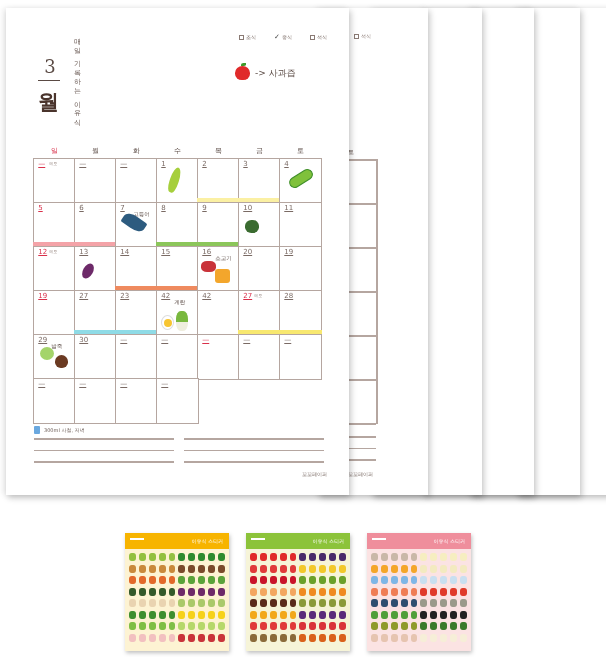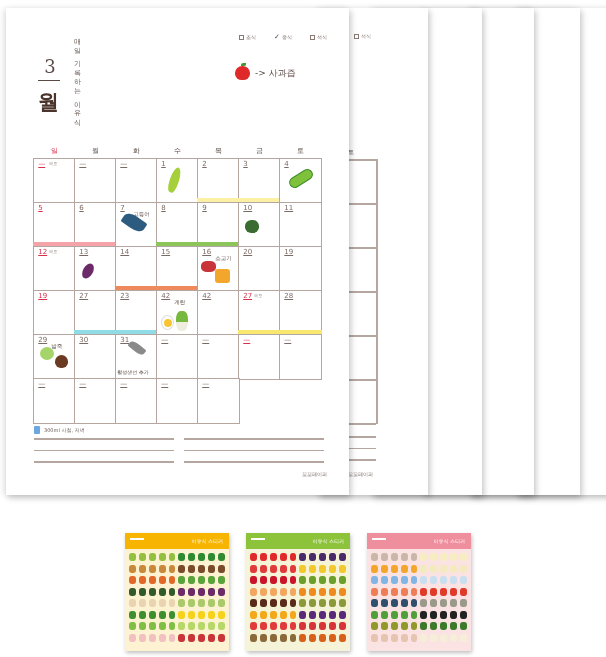--- a/index.html
+++ b/index.html
@@ -341,25 +341,20 @@
         <span class="bar" style="background:#f8e870"></span>
       </div>
       <div class="cell">
         <span class="num">29</span>
         <span class="note" style="white-space:pre">밤죽</span>
         <span class="sticker cabbage2"></span>
         <span class="sticker chestnut"></span>
       </div>
       <div class="cell">
         <span class="num">30</span>
-      </div>
-      <div class="cell">
-        <span class="num">31</span>
-        <span class="note bottom">활성생선 추가</span>
-        <span class="sticker fish2"></span>
       </div>
       <div class="cell">
         <span class="num">—</span>
       </div>
       <div class="cell">
         <span class="num">—</span>
       </div>
       <div class="cell">
         <span class="num sun">—</span>
       </div>

